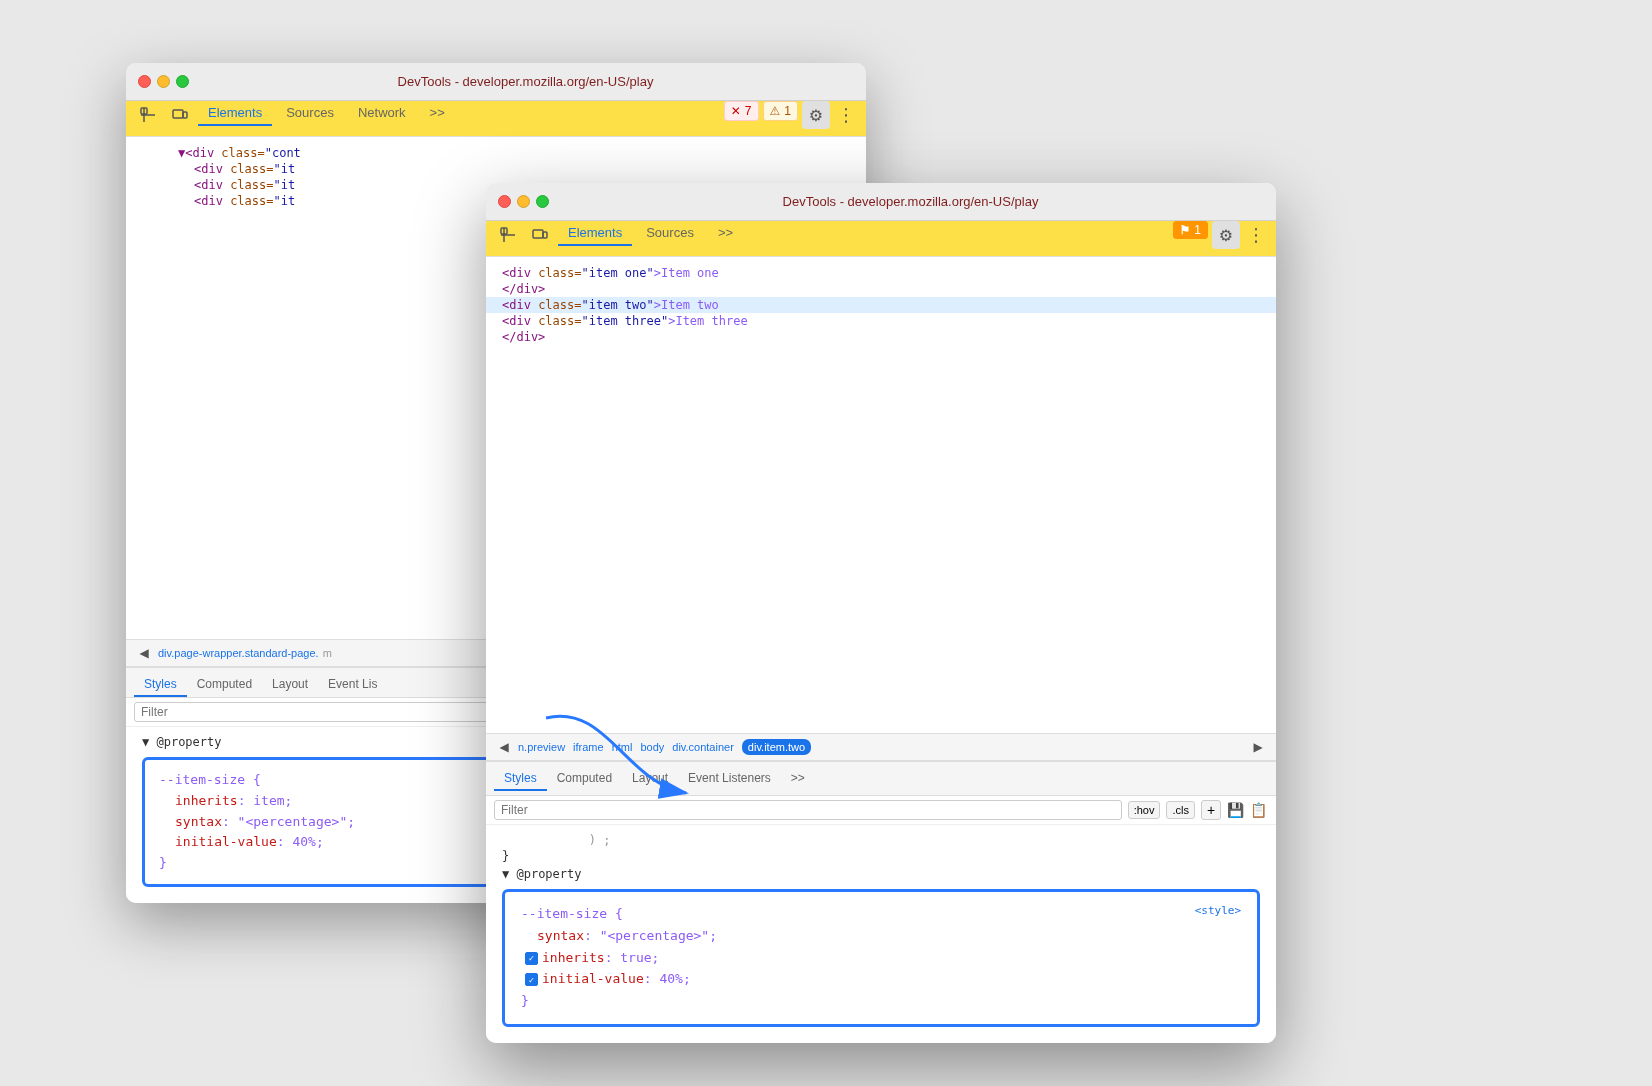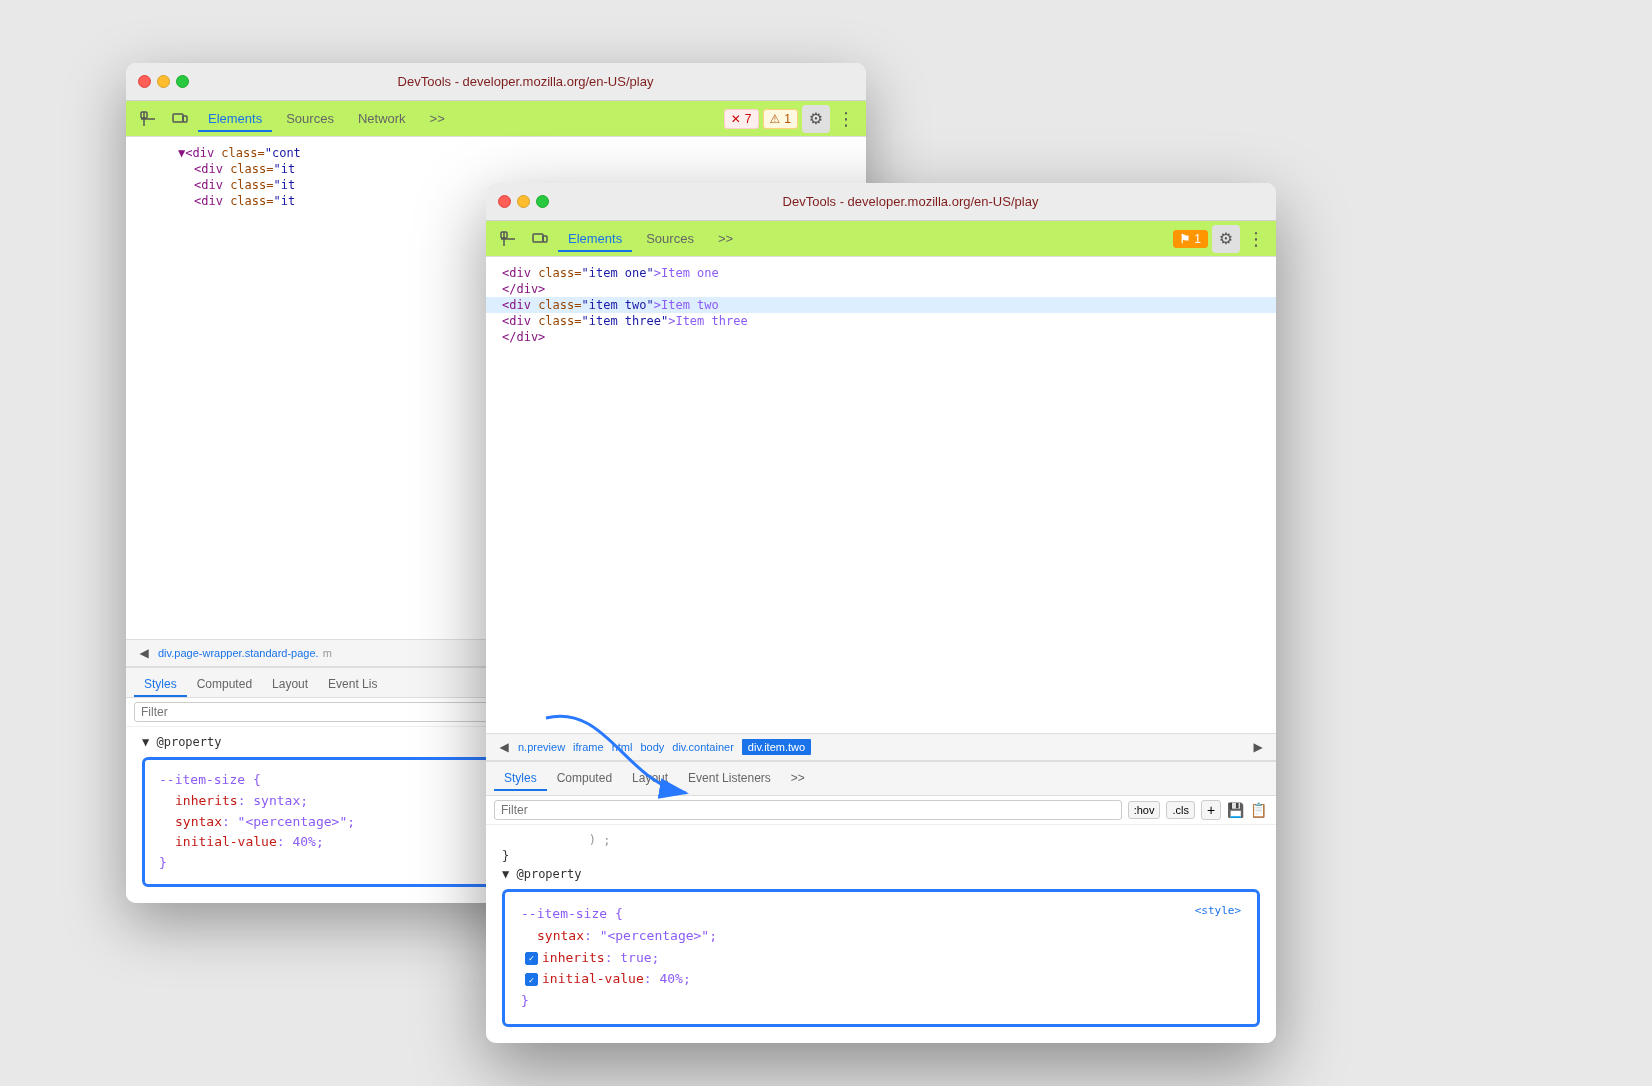--- a/index.html
+++ b/index.html
@@ -57,25 +57,25 @@
     .window-title {
       flex: 1;
       text-align: center;
       font-size: 13px;
       color: #7f1d1d;
       font-weight: 400;
     }
 
     
     .devtools-toolbar {
-      background: #bef264;
+      background: #fde047;
       border-bottom: 1px solid #ddd;
       height: 36px;
       display: flex;
-      align-items: center;
+      align-items: flex-start;
       padding: 0 8px;
       gap: 4px;
     }
 
     .toolbar-icon-btn {
       width: 28px;
       height: 28px;
       display: flex;
       align-items: center;
       justify-content: center;
@@ -407,21 +407,21 @@
             <span class="tag">▼</span>
             <span>@property</span>
           </div>
 
           <div class="highlight-box">
             <div class="code-block">
               <div>
                 <span class="c-dark">--item-size {</span>
               </div>
               <div style="padding-left:16px;">
-                <span class="c-red">inherits</span><span class="c-dark">: syntax;</span>
+                <span class="c-red">inherits</span><span class="c-dark">: item;</span>
               </div>
               <div style="padding-left:16px;">
                 <span class="c-red">syntax</span><span class="c-dark">: "</span><span class="c-dark">&lt;percentage&gt;</span><span class="c-dark">";</span>
               </div>
               <div style="padding-left:16px;">
                 <span class="c-red">initial-value</span><span class="c-dark">: 40%;</span>
               </div>
               <div><span class="c-dark">}</span></div>
             </div>
           </div>
@@ -493,21 +493,21 @@
         <div class="breadcrumb-item">n.preview</div>
         <span class="breadcrumb-separator"> </span>
         <div class="breadcrumb-item">iframe</div>
         <span class="breadcrumb-separator"> </span>
         <div class="breadcrumb-item">html</div>
         <span class="breadcrumb-separator"> </span>
         <div class="breadcrumb-item">body</div>
         <span class="breadcrumb-separator"> </span>
         <div class="breadcrumb-item">div.container</div>
         <span class="breadcrumb-separator"> </span>
-        <div class="breadcrumb-item" style="background:#1a73e8; color:#fff; padding:2px 6px; border-radius:1px;">div.item.two</div>
+        <div class="breadcrumb-item" style="background:#1a73e8; color:#fff; padding:2px 6px; border-radius:7px;">div.item.two</div>
         <div class="breadcrumb-nav-btn" style="margin-left:auto;">▶</div>
       </div>
 
       <div class="bottom-panel">
         <div class="panel-tabs" style="justify-content: flex-start; align-items: center; height:34px;">
           <div class="panel-tab active">Styles</div>
           <div class="panel-tab">Computed</div>
           <div class="panel-tab">Layout</div>
           <div class="panel-tab">Event Listeners</div>
           <div class="panel-tab">&gt;&gt;</div>

